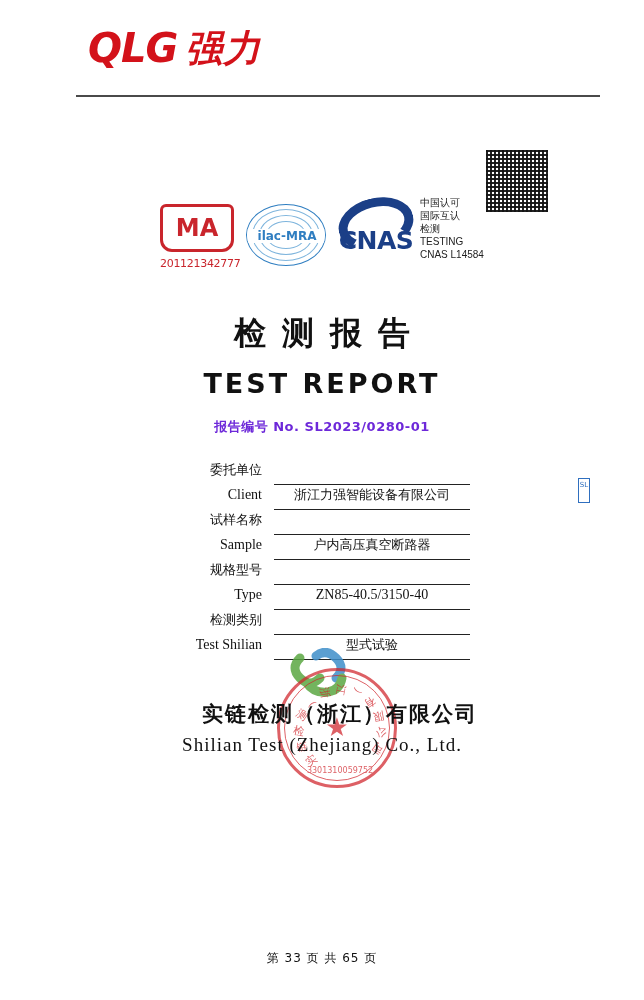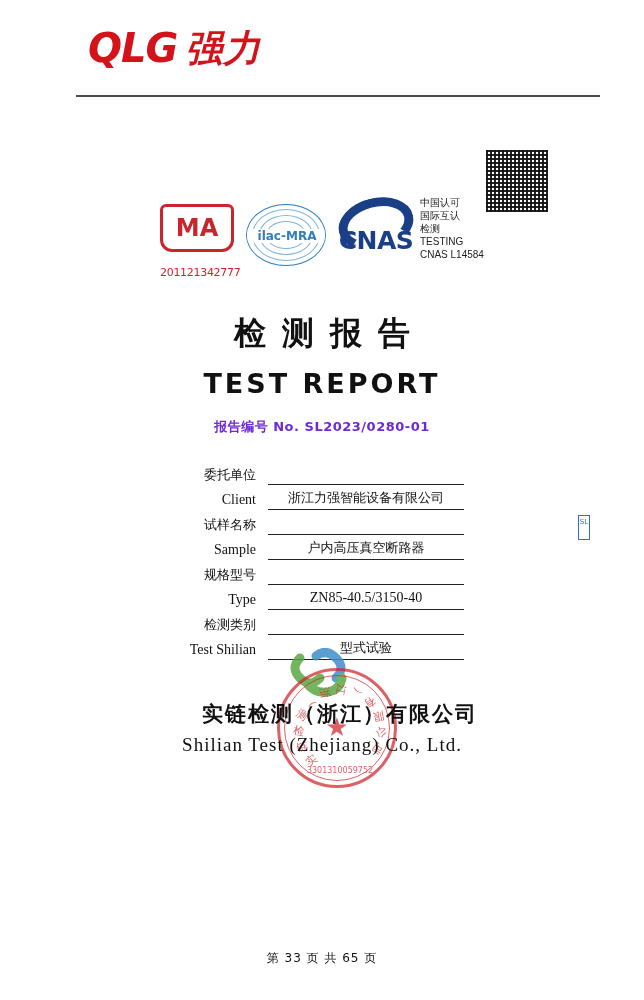--- a/index.html
+++ b/index.html
@@ -98,21 +98,21 @@
     font-weight: bold;
     font-size: 24px;
     color: #c9252c;
     letter-spacing: 0px;
     line-height: 1;
   }
   .cma-num {
     font-family: "DejaVu Sans", sans-serif;
     font-size: 11px;
     color: #c9252c;
-    margin-top: 14px;
+    margin-top: 5px;
     letter-spacing: -0.3px;
   }
 
   
   .ilac {
     position: absolute;
     left: 246px;
     top: 8px;
     width: 82px;
     height: 64px;
@@ -260,22 +260,22 @@
 
   
   .fields {
     position: absolute;
     left: 0;
     top: 460px;
     width: 644px;
   }
   .field-row {
     display: flex;
-    align-items: flex-end;
     height: 25px;
+    padding-left: 6px;
   }
   .field-label {
     width: 268px;
     text-align: right;
     padding-right: 12px;
     box-sizing: border-box;
     font-family: "Liberation Serif", serif;
     font-size: 14px;
     color: #111;
     line-height: 20px;
@@ -405,21 +405,20 @@
     height: 25px;
     border: 1px solid #2f6fbf;
     color: #2f6fbf;
     font-family: "DejaVu Sans", sans-serif;
     font-size: 7px;
     line-height: 8px;
     text-align: center;
     box-sizing: border-box;
     padding-top: 2px;
     overflow: hidden;
-    margin-top: 37px;
   }
 
   
   .footer {
     position: absolute;
     left: 0;
     top: 950px;
     width: 644px;
     text-align: center;
     font-family: "DejaVu Sans", sans-serif;

